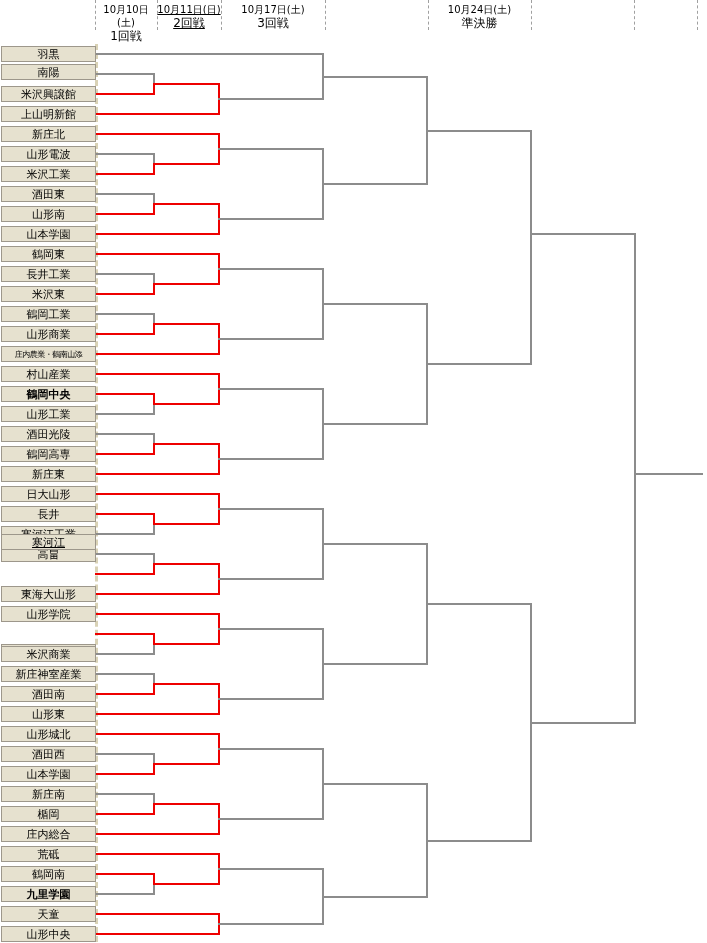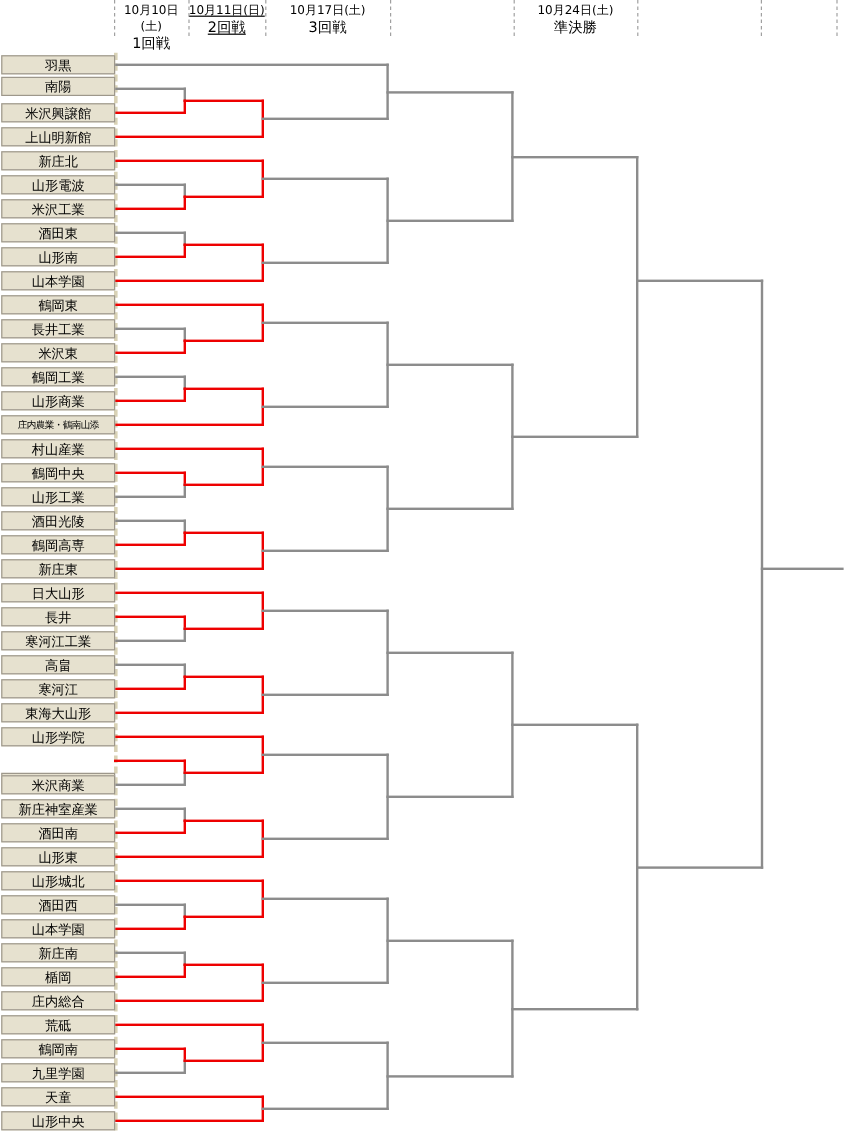--- a/index.html
+++ b/index.html
@@ -94,21 +94,21 @@
       </div>
       <div class="teambox" style="top: 326px;">
         <span>山形商業</span>
       </div>
       <div class="teambox small" style="top: 346px;">
         <span>庄内農業・鶴南山添</span>
       </div>
       <div class="teambox" style="top: 366px;">
         <span>村山産業</span>
       </div>
-      <div class="teambox" style="top: 386px;">
+      <div class="teambox" style="top: 386px; font-weight: bold;">
         <span>鶴岡中央</span>
       </div>
       <div class="teambox" style="top: 406px;">
         <span>山形工業</span>
       </div>
       <div class="teambox" style="top: 426px;">
         <span>酒田光陵</span>
       </div>
       <div class="teambox" style="top: 446px;">
         <span>鶴岡高専</span>
@@ -121,21 +121,21 @@
       </div>
       <div class="teambox" style="top: 506px;">
         <span>長井</span>
       </div>
       <div class="teambox" style="top: 526px;">
         <span>寒河江工業</span>
       </div>
       <div class="teambox" style="top: 546px;">
         <span>高畠</span>
       </div>
-      <div class="teambox" style="top: 566px;">
+      <div class="teambox" style="top: 534px; text-decoration: underline;">
         <span>寒河江</span>
       </div>
       <div class="teambox" style="top: 586px;">
         <span>東海大山形</span>
       </div>
       <div class="teambox" style="top: 606px;">
         <span>山形学院</span>
       </div>
       <div class="teambox" style="top: 644px;">
         <span>山形明正</span>
@@ -169,21 +169,21 @@
       </div>
       <div class="teambox" style="top: 826px;">
         <span>庄内総合</span>
       </div>
       <div class="teambox" style="top: 846px;">
         <span>荒砥</span>
       </div>
       <div class="teambox" style="top: 866px;">
         <span>鶴岡南</span>
       </div>
-      <div class="teambox" style="top: 886px;">
+      <div class="teambox" style="top: 886px; font-weight: bold;">
         <span>九里学園</span>
       </div>
       <div class="teambox" style="top: 906px;">
         <span>天童</span>
       </div>
       <div class="teambox" style="top: 926px;">
         <span>山形中央</span>
       </div>
     </div>
   <div id="lines">

